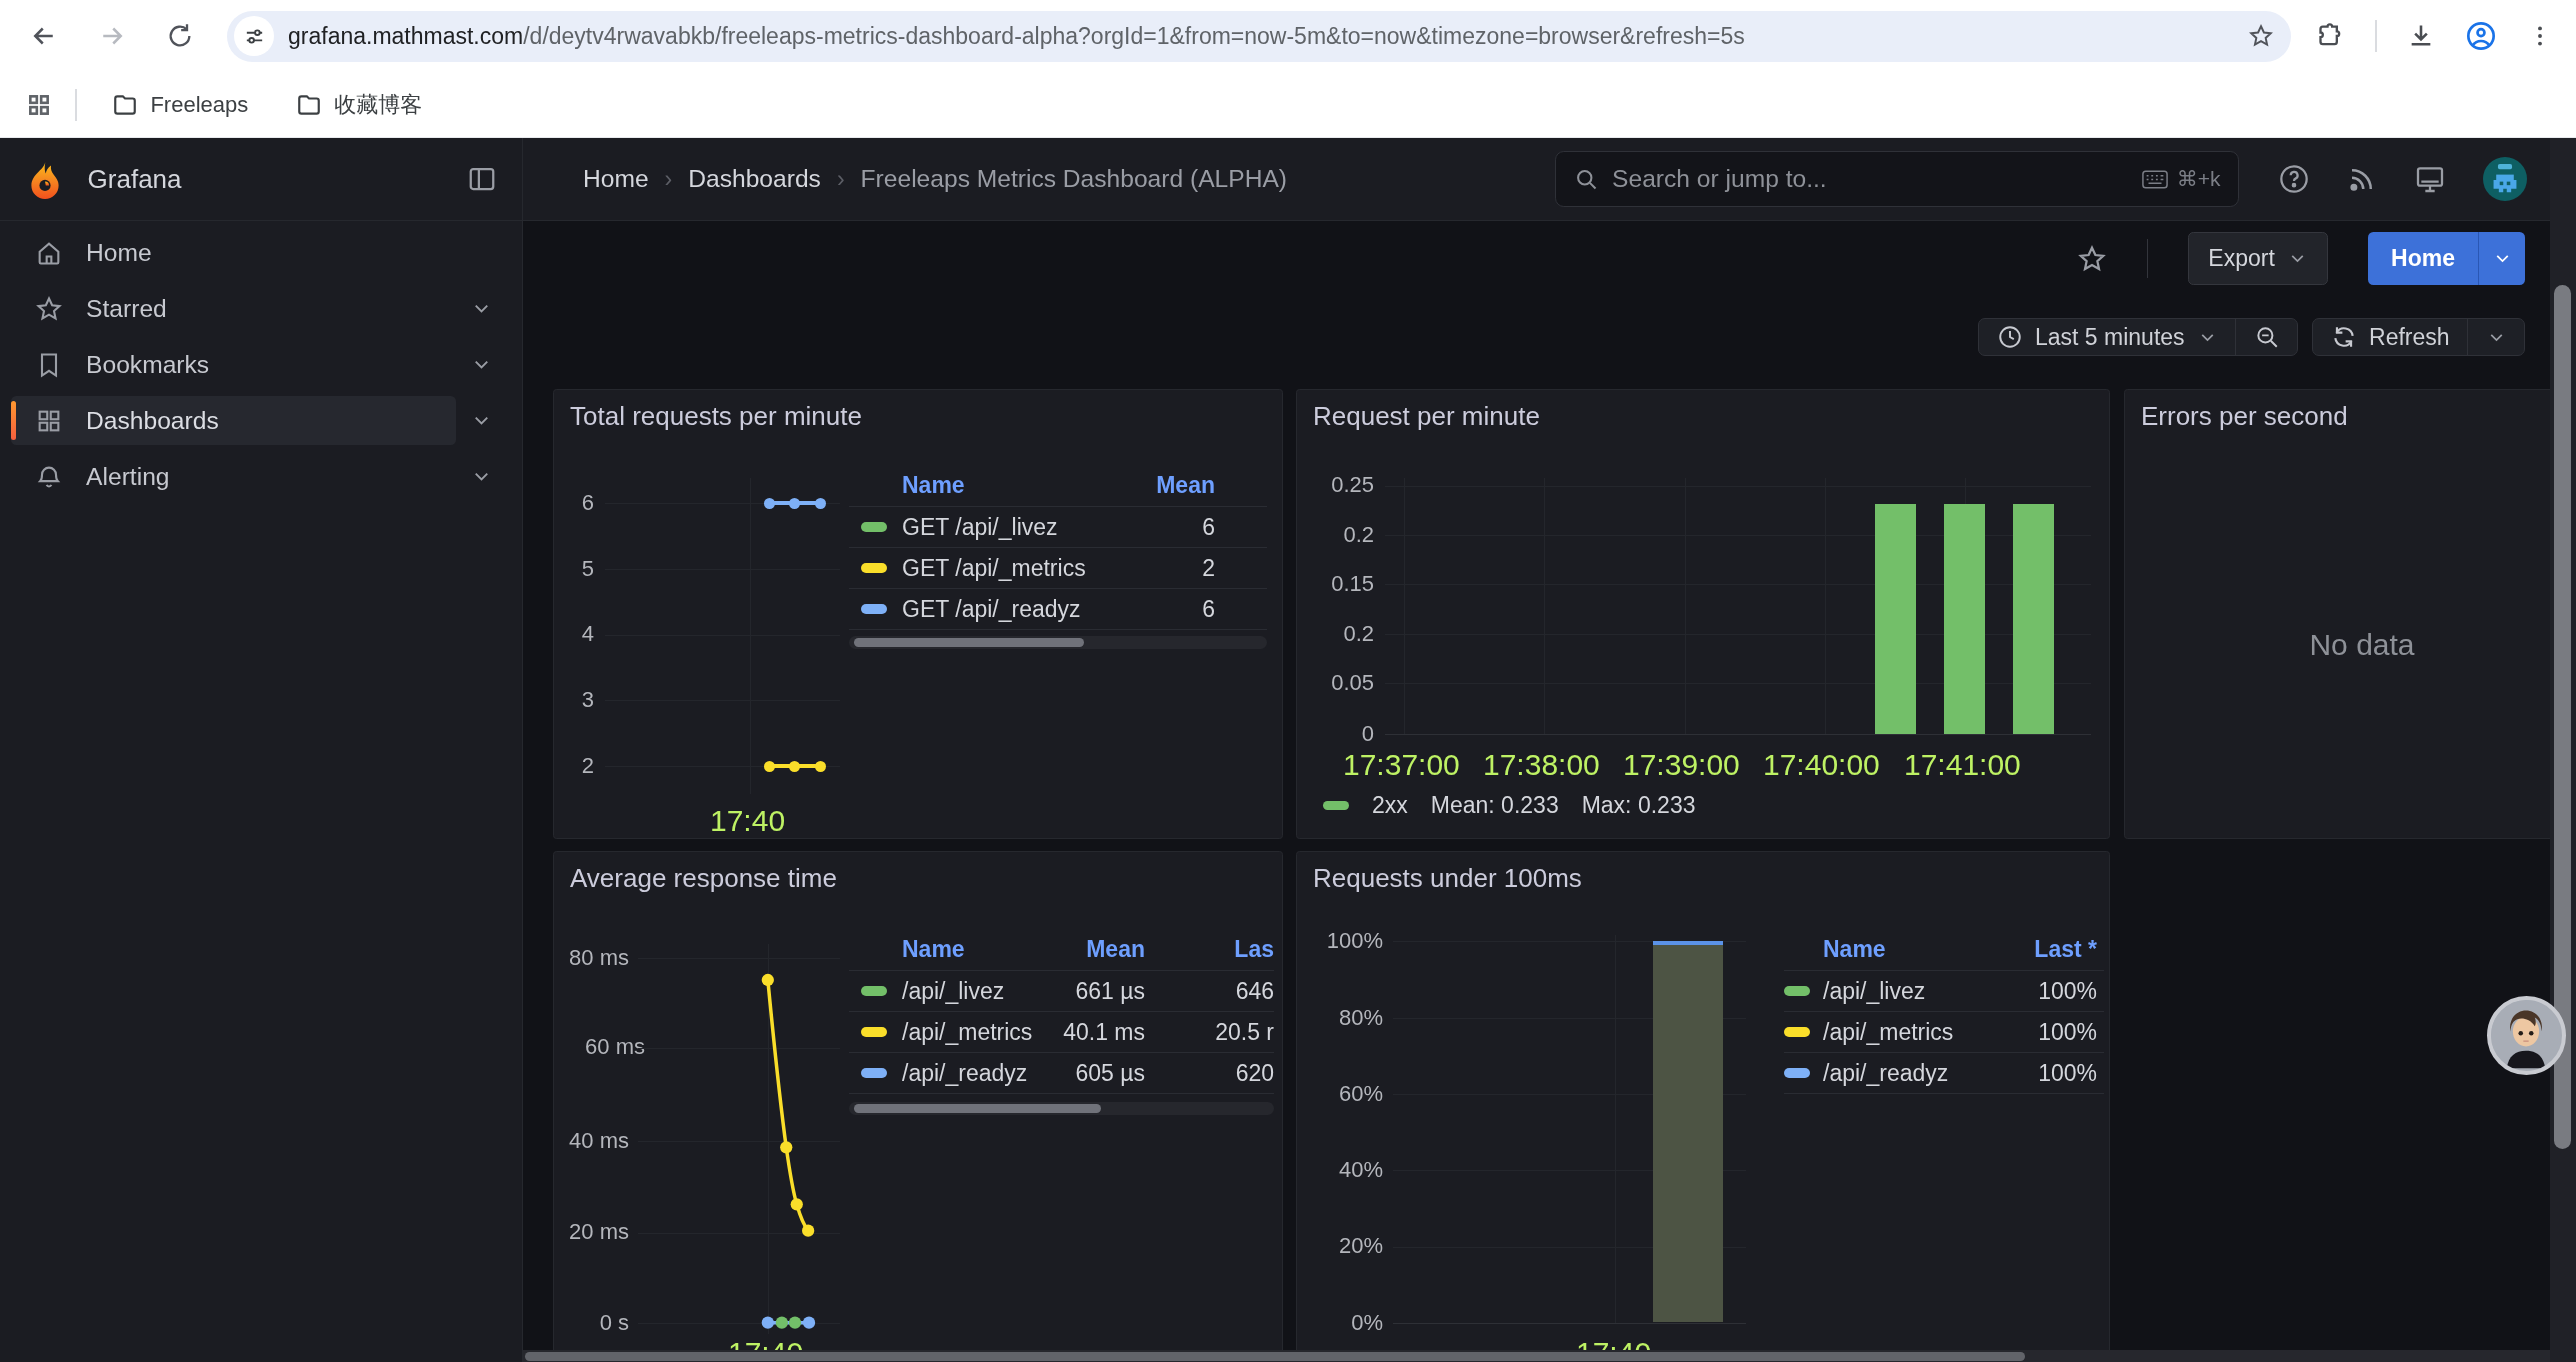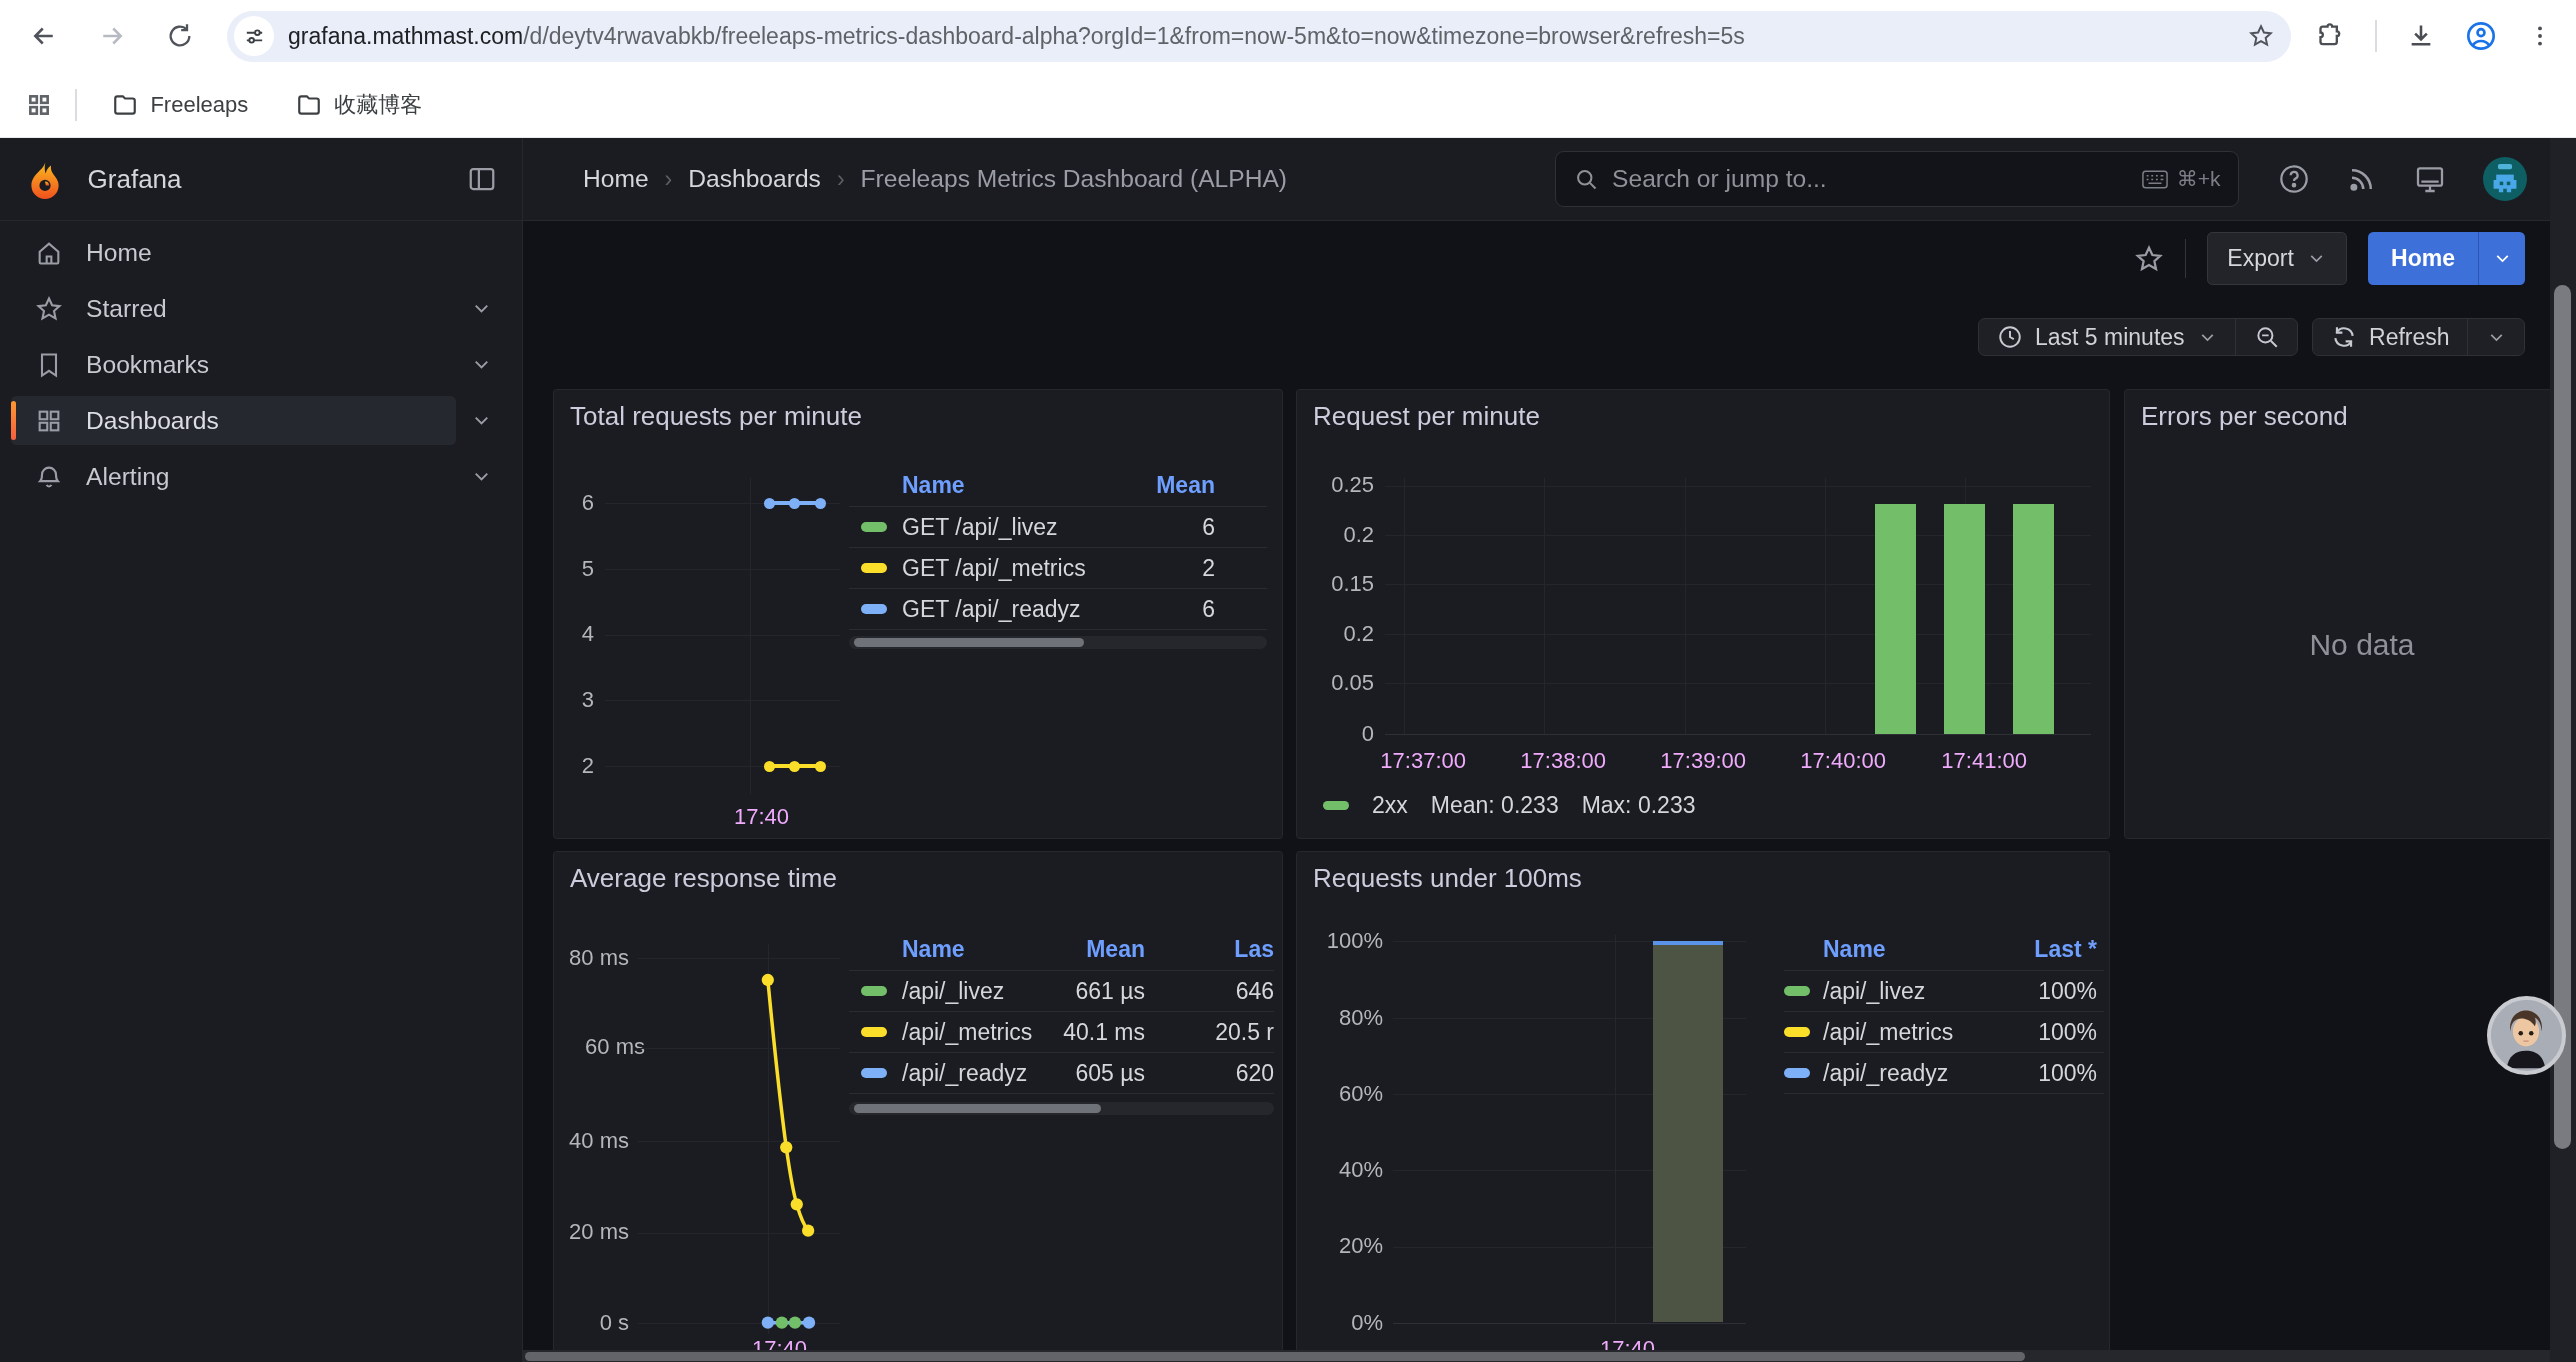--- a/index.html
+++ b/index.html
@@ -40,38 +40,38 @@
   .topnav{position:absolute;left:523px;top:138px;right:0;height:83px;background:#1b1c22;border-bottom:0.9px solid #26282e;
     display:flex;align-items:center;padding:0 49px 0 60px}
   .crumbs{display:flex;align-items:center;gap:16px;font-size:24.6px;color:#d5d7dd;white-space:nowrap}
   .crumb-sep{color:#5c5e66;font-size:23px}
   .crumb.current{color:#9a9da5}
   .searchbox{margin-left:auto;width:684px;height:56px;background:#131419;border:0.9px solid #2f3138;border-radius:8.8px;
     display:flex;align-items:center;padding:0 17.5px;color:#8e9198;font-size:24.6px;gap:14px}
   .searchbox .short{margin-left:auto;display:flex;align-items:center;gap:8.8px;color:#7b7e86;font-size:21px}
   .nav-icons{display:flex;align-items:center;gap:37px;margin-left:39px;color:#9a9da5}
 
-  .subbar{position:absolute;left:523px;top:221px;right:51px;height:75px;display:flex;align-items:center;justify-content:flex-end;gap:21px}
+  .subbar{position:absolute;left:523px;top:221px;right:51px;height:75px;display:flex;align-items:center;justify-content:flex-end;gap:40px}
   .vdiv-d{width:1.8px;height:39px;background:#33353c}
   .btn{height:53px;border-radius:5.3px;display:flex;align-items:center;font-size:23px}
   .btn.dark{background:#22242a;border:0.9px solid #34363d;color:#d5d7dd;padding:0 19px;gap:12.3px}
   .split-blue{display:flex;height:53px;border-radius:5.3px;overflow:hidden}
   .split-blue .main{background:#3D71D9;color:#fff;font-size:23px;font-weight:700;display:flex;align-items:center;padding:0 23px}
   .split-blue .arrow{background:#3D71D9;border-left:1.8px solid #2a57b4;color:#fff;width:47px;display:flex;align-items:center;justify-content:center}
 
   .ctrlbar{position:absolute;left:523px;top:309px;right:51px;height:56px;display:flex;align-items:center;justify-content:flex-end;gap:14px}
   .group{display:flex;height:38px;background:#1e2026;border:0.9px solid #2f3138;border-radius:7px;align-items:stretch}
   .gseg{display:flex;align-items:center;gap:12.3px;padding:0 17.5px;color:#d0d2d8;font-size:23px}
   .gdiv{width:0.9px;background:#2f3138}
 
   
   .panel{position:absolute;background:#1b1c22;border:0.9px solid #26282e;border-radius:3.5px;overflow:hidden}
   .ptitle{position:absolute;left:16px;top:10.5px;font-size:26px;color:#ccccdc;font-weight:500}
   .ytick{position:absolute;font-size:22px;color:#b4b6bc;text-align:right}
-  .xtick{position:absolute;font-size:22px;color:#f0abfc;text-align:right}
+  .xtick{position:absolute;font-size:30px;color:#bef264;text-align:left}
   .hgrid{position:absolute;height:0.9px;background:#24262c}
   .vgrid{position:absolute;width:0.9px;background:#24262c}
   .dot{position:absolute;border-radius:50%;width:11.4px;height:11.4px}
   .sline{position:absolute;height:3.5px;border-radius:1.8px}
   .bar{position:absolute;background:#73BF69}
   .nodata{position:absolute;left:0;right:0;text-align:center;font-size:30px;color:#8e9198}
 
   .lgd{position:absolute;overflow:hidden}
   .lgd-head{height:42px;display:flex;align-items:center;border-bottom:0.9px solid #2a2c33;position:relative;font-size:23px;color:#6E9FFF;font-weight:700}
   .lgd-row{height:41px;display:flex;align-items:center;border-bottom:0.9px solid #2a2c33;position:relative;font-size:23px;color:#d5d7dd}

